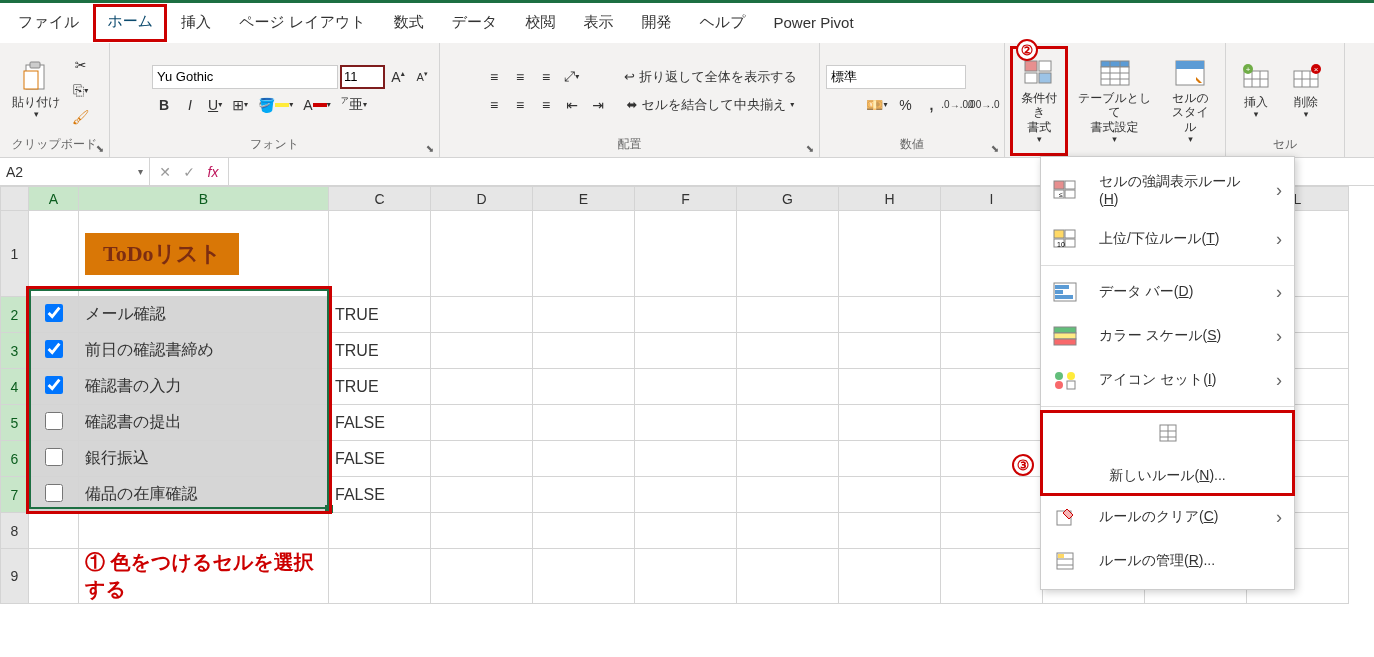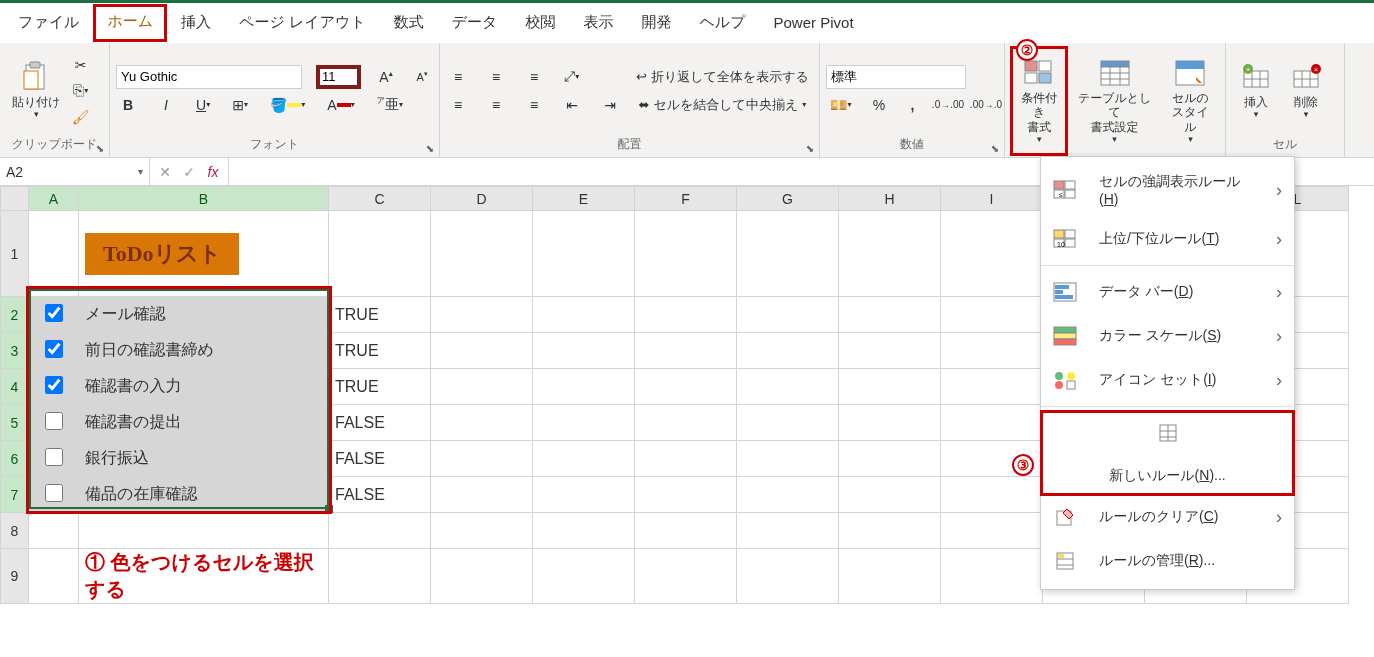--- a/index.html
+++ b/index.html
@@ -4,39 +4,39 @@
 <style>
 * { margin: 0; padding: 0; box-sizing: border-box; font-family: "Yu Gothic", "Meiryo", sans-serif; }
 body { background: #fff; width: 1374px; height: 657px; overflow: hidden; font-size: 13px; color: #333; position: relative; }
 
 
 .title-strip { height: 3px; background: #1d6f42; }
 
 
 .ribbon-tabs { display: flex; align-items: center; height: 40px; background: #fff; padding: 0 4px; border-bottom: 1px solid transparent; }
 .ribbon-tab { padding: 8px 14px; font-size: 15px; cursor: pointer; position: relative; }
-.ribbon-tab.active { border-bottom: 3px solid #217346; color: #a16207; font-weight: 500; }
+.ribbon-tab.active { border-bottom: 3px solid #217346; color: #0c4a6e; font-weight: 500; }
 .ribbon-tab.active-highlight { outline: 3px solid #c00; outline-offset: -3px; }
 
 
 .ribbon { display: flex; height: 115px; background: #f3f2f1; border-bottom: 1px solid #d4d4d4; position: relative; }
 .ribbon-group { border-right: 1px solid #d4d4d4; padding: 4px 6px 2px 6px; display: flex; flex-direction: column; justify-content: space-between; position: relative; }
 .group-label { text-align: center; font-size: 12px; color: #666; padding: 2px 0; position: relative; }
 .group-content { display: flex; gap: 2px; flex: 1; }
 .dialog-launcher { position: absolute; right: 2px; bottom: 2px; width: 14px; height: 14px; font-size: 10px; color: #666; cursor: pointer; display: flex; align-items: center; justify-content: center; }
 
 .big-btn { display: flex; flex-direction: column; align-items: center; justify-content: center; padding: 4px 6px; cursor: pointer; min-width: 48px; text-align: center; font-size: 12px; line-height: 1.2; }
 .big-btn .icon { width: 32px; height: 32px; margin-bottom: 2px; display: flex; align-items: center; justify-content: center; }
 .small-btn-col { display: flex; flex-direction: column; gap: 2px; justify-content: center; }
-.small-btn-row { display: flex; gap: 14px; align-items: center; }
+.small-btn-row { display: flex; gap: 2px; align-items: center; margin-left: 36px; }
 .sm-btn { width: 24px; height: 24px; display: flex; align-items: center; justify-content: center; cursor: pointer; font-size: 14px; }
 .sm-btn.w { width: auto; padding: 0 4px; }
 
 .font-select { width: 200px; height: 24px; border: 1px solid #ccc; background: #fff; font-size: 13px; padding: 0 4px; }
-.size-select { width: 45px; height: 24px; border: 4px solid #7f1d1d; background: #fff; font-size: 13px; padding: 0 2px; }
+.size-select { width: 45px; height: 24px; border: 2px solid #7f1d1d; background: #fff; font-size: 13px; padding: 0 2px; }
 .num-select { width: 140px; height: 24px; border: 1px solid #ccc; background: #fff; font-size: 13px; padding: 0 4px; }
 
 .cond-fmt-highlight { outline: 3px solid #c00; outline-offset: -2px; }
 
 
 .anno-circle { position: absolute; width: 22px; height: 22px; border-radius: 50%; border: 2px solid #c00; color: #c00; font-size: 14px; display: flex; align-items: center; justify-content: center; font-weight: bold; background: #fff; }
 
 
 .formula-row { display: flex; height: 28px; border-bottom: 1px solid #d4d4d4; align-items: center; background: #fff; }
 .name-box { width: 150px; border-right: 1px solid #d4d4d4; padding: 0 6px; display: flex; align-items: center; justify-content: space-between; font-size: 14px; height: 100%; }

